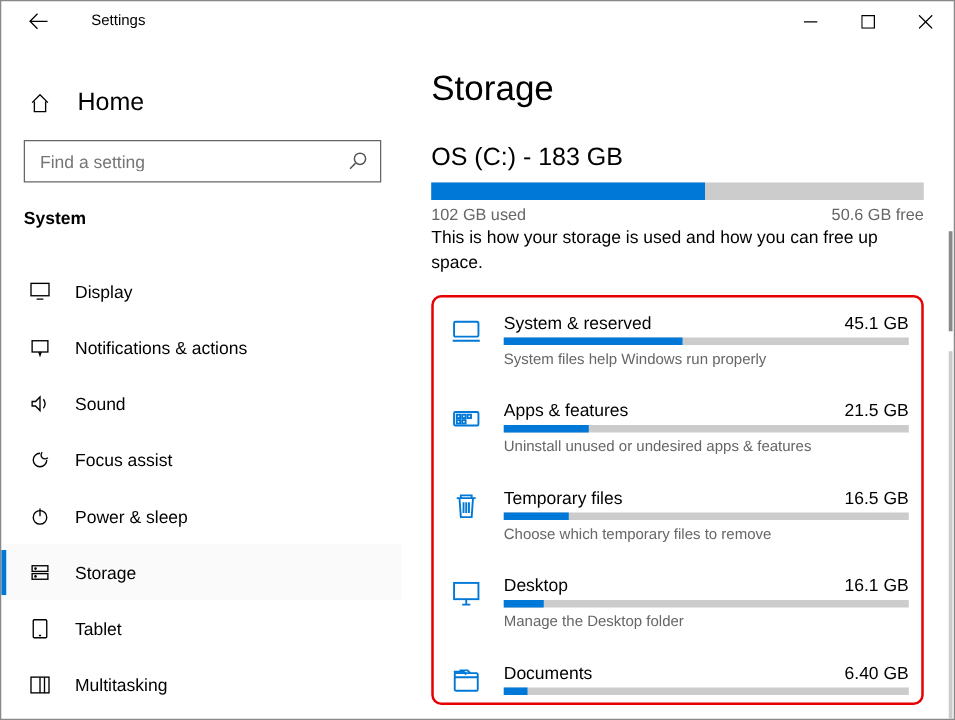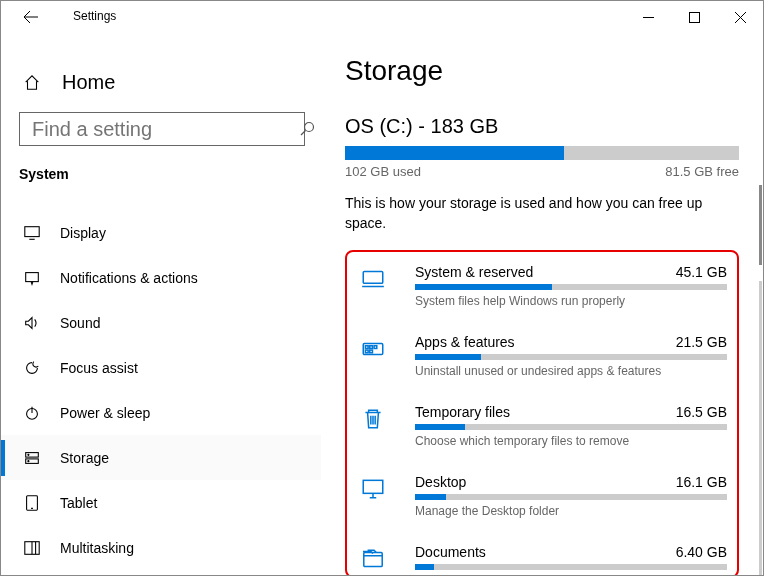--- a/index.html
+++ b/index.html
@@ -17,46 +17,46 @@
 
   
   .layout { display: flex; height: calc(576px - 32px); }
   .sidebar { width: 320px; padding: 10px 0 0 0; position: relative; }
   .content { flex: 1; padding: 0 24px 0 24px; position: relative; }
 
   
   .home-row { display: flex; align-items: center; gap: 21px; padding: 8px 0 8px 22px; margin-top: 20px; }
   .home-row .lbl { font-size: 20px; }
   .searchbox { margin: 10px 16px 20px 18px; border: 1px solid #666; height: 34px; display: flex; align-items: center; padding: 0 10px; }
-  .searchbox input { flex: 1; border: none; outline: none; font-size: 20px; color: #555; background: transparent; }
+  .searchbox input { flex: 1; border: none; outline: none; font-size: 14px; color: #555; background: transparent; }
   .search-icon { width: 16px; height: 16px; }
 
   .section-header { font-weight: 600; font-size: 14px; padding: 0 0 14px 18px; }
 
   .nav-list { margin-top: 14px; }
   .nav-item { display: flex; align-items: center; gap: 19px; padding: 0 0 0 22px; height: 45px; position: relative; }
   .nav-item .nav-icon { width: 18px; height: 18px; display: flex; align-items: center; justify-content: center; }
   .nav-item .nav-label { font-size: 14px; }
   .nav-item.active::before { content: ""; position: absolute; left: 0; top: 10%; bottom: 10%; width: 4px; background: #0078d7; }
   .nav-item.active { background: rgba(0,0,0,0.02); }
 
   
   .page-title { font-size: 28px; font-weight: 400; margin: 22px 0 28px 0; }
   .drive-title { font-size: 20px; margin-bottom: 8px; }
   .drive-bar-wrap { position: relative; height: 14px; background: #ccc; width: 100%; }
   .drive-bar-fill { position: absolute; left:0; top:0; bottom:0; background: #0078d7; }
-  .drive-stats { display: flex; justify-content: space-between; font-size: 13px; color: #666; margin-top: 4px; margin-bottom: 14px; }
+  .drive-stats { display: flex; justify-content: space-between; font-size: 13px; color: #666; margin-top: 4px; }
   .desc { font-size: 14px; margin-bottom: 16px; line-height: 1.45; }
 
   
   .highlight-box { border: 2px solid #e60000; border-radius: 8px; padding: 6px 10px 0 10px; height: 328px; overflow: hidden; position: relative; }
 
   .cat-item { display: flex; gap: 14px; padding: 6px 0 20px 0; }
   .cat-icon { width: 32px; display: flex; justify-content: center; margin-top: 2px; }
-  .cat-body { flex: 1; margin-left: 12px; }
+  .cat-body { flex: 1; }
   .cat-top { display: flex; justify-content: space-between; font-size: 14px; margin-bottom: 4px; }
   .cat-bar { height: 6px; background: #ccc; position: relative; margin-bottom: 4px; }
   .cat-bar-fill { position: absolute; left:0; top:0; bottom:0; background: #0078d7; }
   .cat-desc { font-size: 12px; color: #666; }
 
   
   .scroll-indicator { position: absolute; right: 1px; top: 152px; width: 3px; height: 80px; background: #888; }
   .scroll-indicator2 { position: absolute; right: 1px; top: 248px; width: 3px; height: 324px; background: #ccc; }
 
   svg { display: block; }
@@ -205,21 +205,21 @@
       <div class="scroll-indicator2"></div>
 
       <h1 class="page-title">Storage</h1>
 
       <div class="drive-title">OS (C:) - 183 GB</div>
       <div class="drive-bar-wrap">
         <div class="drive-bar-fill" id="drive-bar-fill" style="width: 55.7%;"></div>
       </div>
       <div class="drive-stats">
         <span>102 GB used</span>
-        <span>81.5 GB free</span>
+        <span>50.6 GB free</span>
       </div>
 
       <div class="desc">This is how your storage is used and how you can free up space.</div>
 
       <div class="highlight-box" id="cat-list">
           <div class="cat-item">
             <div class="cat-icon">
               <svg width="26" height="26" viewBox="0 0 24 24" fill="none" stroke="#0078d7" stroke-width="1.4">
                 <rect x="3" y="5" width="18" height="11" rx="1"></rect>
                 <line x1="2" y1="19" x2="22" y2="19"></line>

